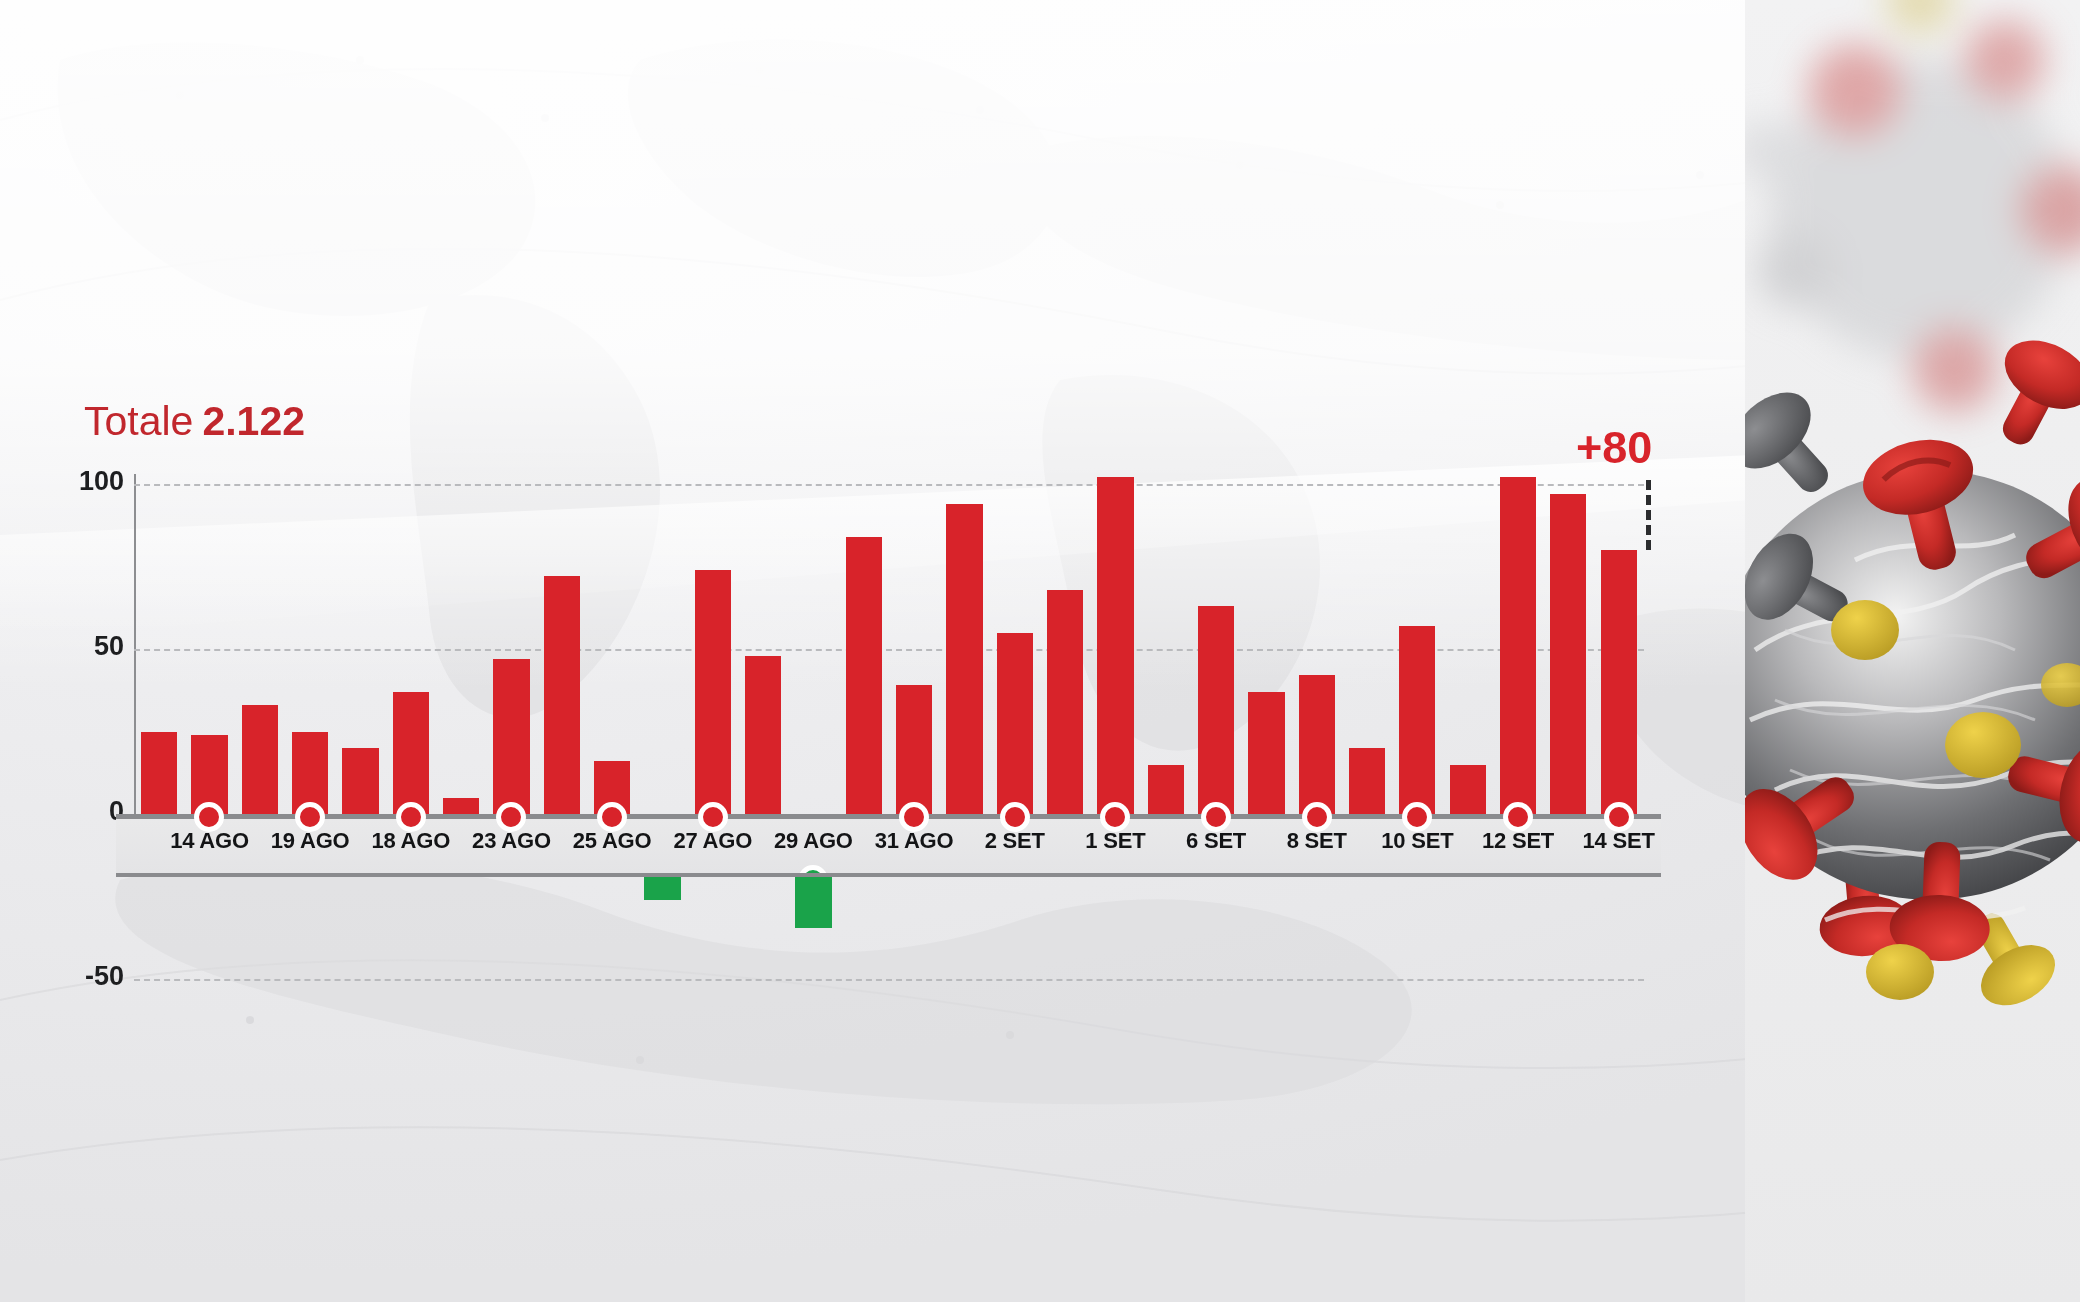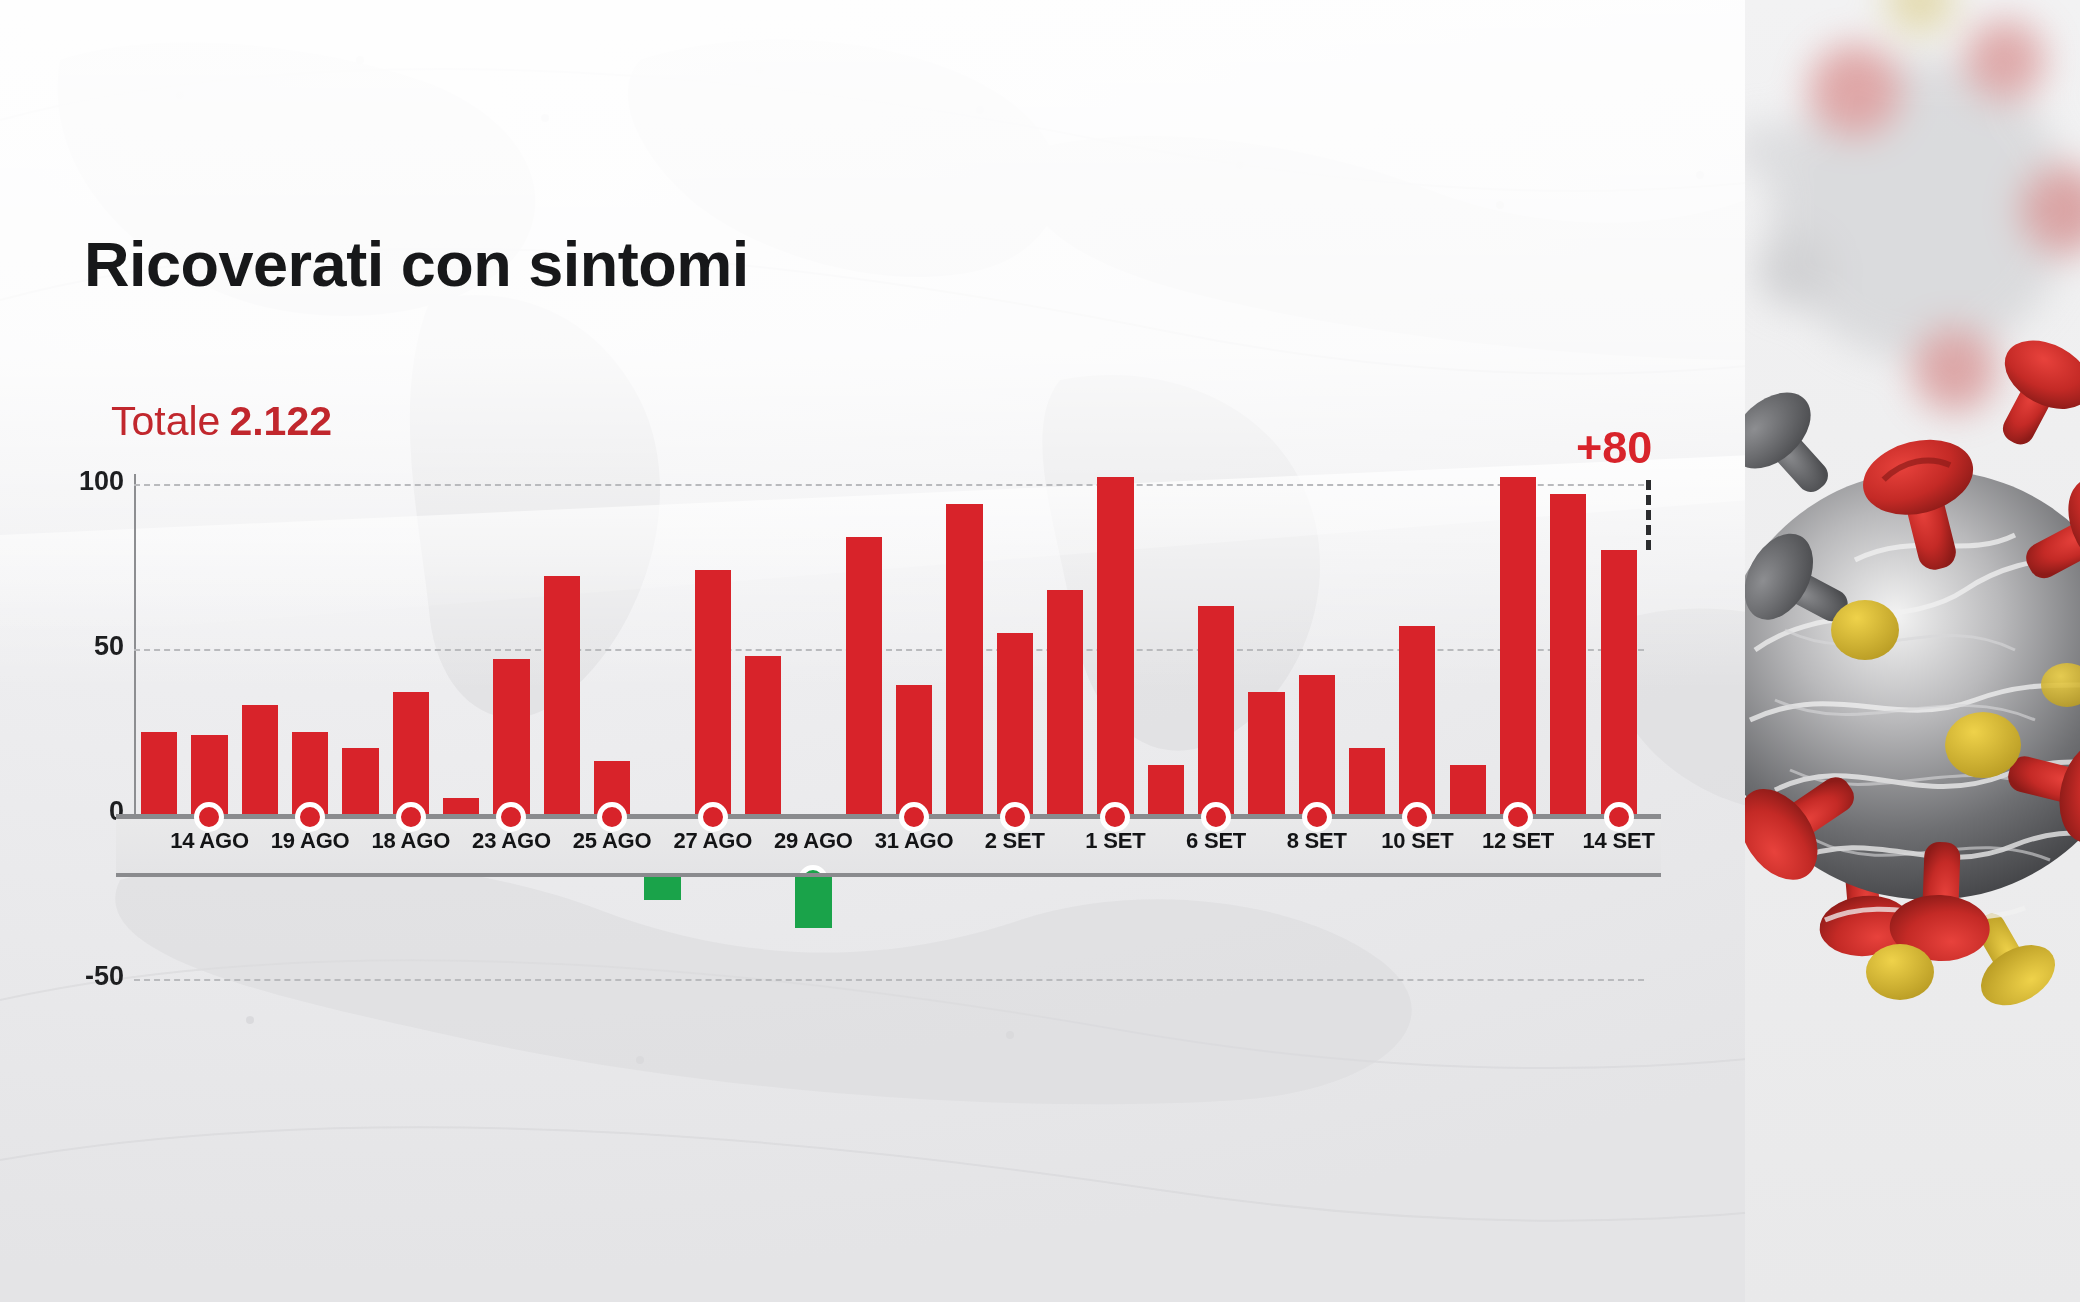--- a/index.html
+++ b/index.html
@@ -59,21 +59,21 @@
     position:absolute;left:84px;top:228px;
     font-size:63px;font-weight:700;letter-spacing:-.5px;color:#17181a;
     white-space:nowrap;
   }
   .subtitle{
     position:absolute;left:84px;top:320px;
     font-size:43px;font-weight:400;color:#232428;white-space:nowrap;
   }
   .total{
     position:absolute;left:84px;top:398px;
-    font-size:41px;color:#c1272d;white-space:nowrap;margin-left:27px;
+    font-size:41px;color:#c1272d;white-space:nowrap;
   }
   .total .tot-label{font-weight:400;}
   .total .tot-value{font-weight:700;margin-left:9px;}
 
   
   #chart{
     position:absolute;left:16px;top:440px;width:1740px;height:620px;
   }
   
   .ylab{
@@ -170,21 +170,20 @@
         <circle cx="250" cy="1020" r="4"></circle>
           <circle cx="640" cy="1060" r="4"></circle>
           <circle cx="1010" cy="1035" r="4"></circle>
       </g>
     </svg>
   </div>
 
   <div class="bg-sweep"></div>
   <div class="bg-sweep2"></div>
 
-  <div class="title">Ricoverati con sintomi</div>
   <div class="total">
     <span class="tot-label">Totale</span><span class="tot-value">2.122</span>
   </div>
 
   <div id="chart">
     <div class="axis-v" style="top: 34px; height: 340px;"></div>
     <div id="grid-layer">
         <div class="grid" style="top: 44px;"></div>
         <div class="grid" style="top: 209px;"></div>
         <div class="grid" style="top: 539px;"></div>

